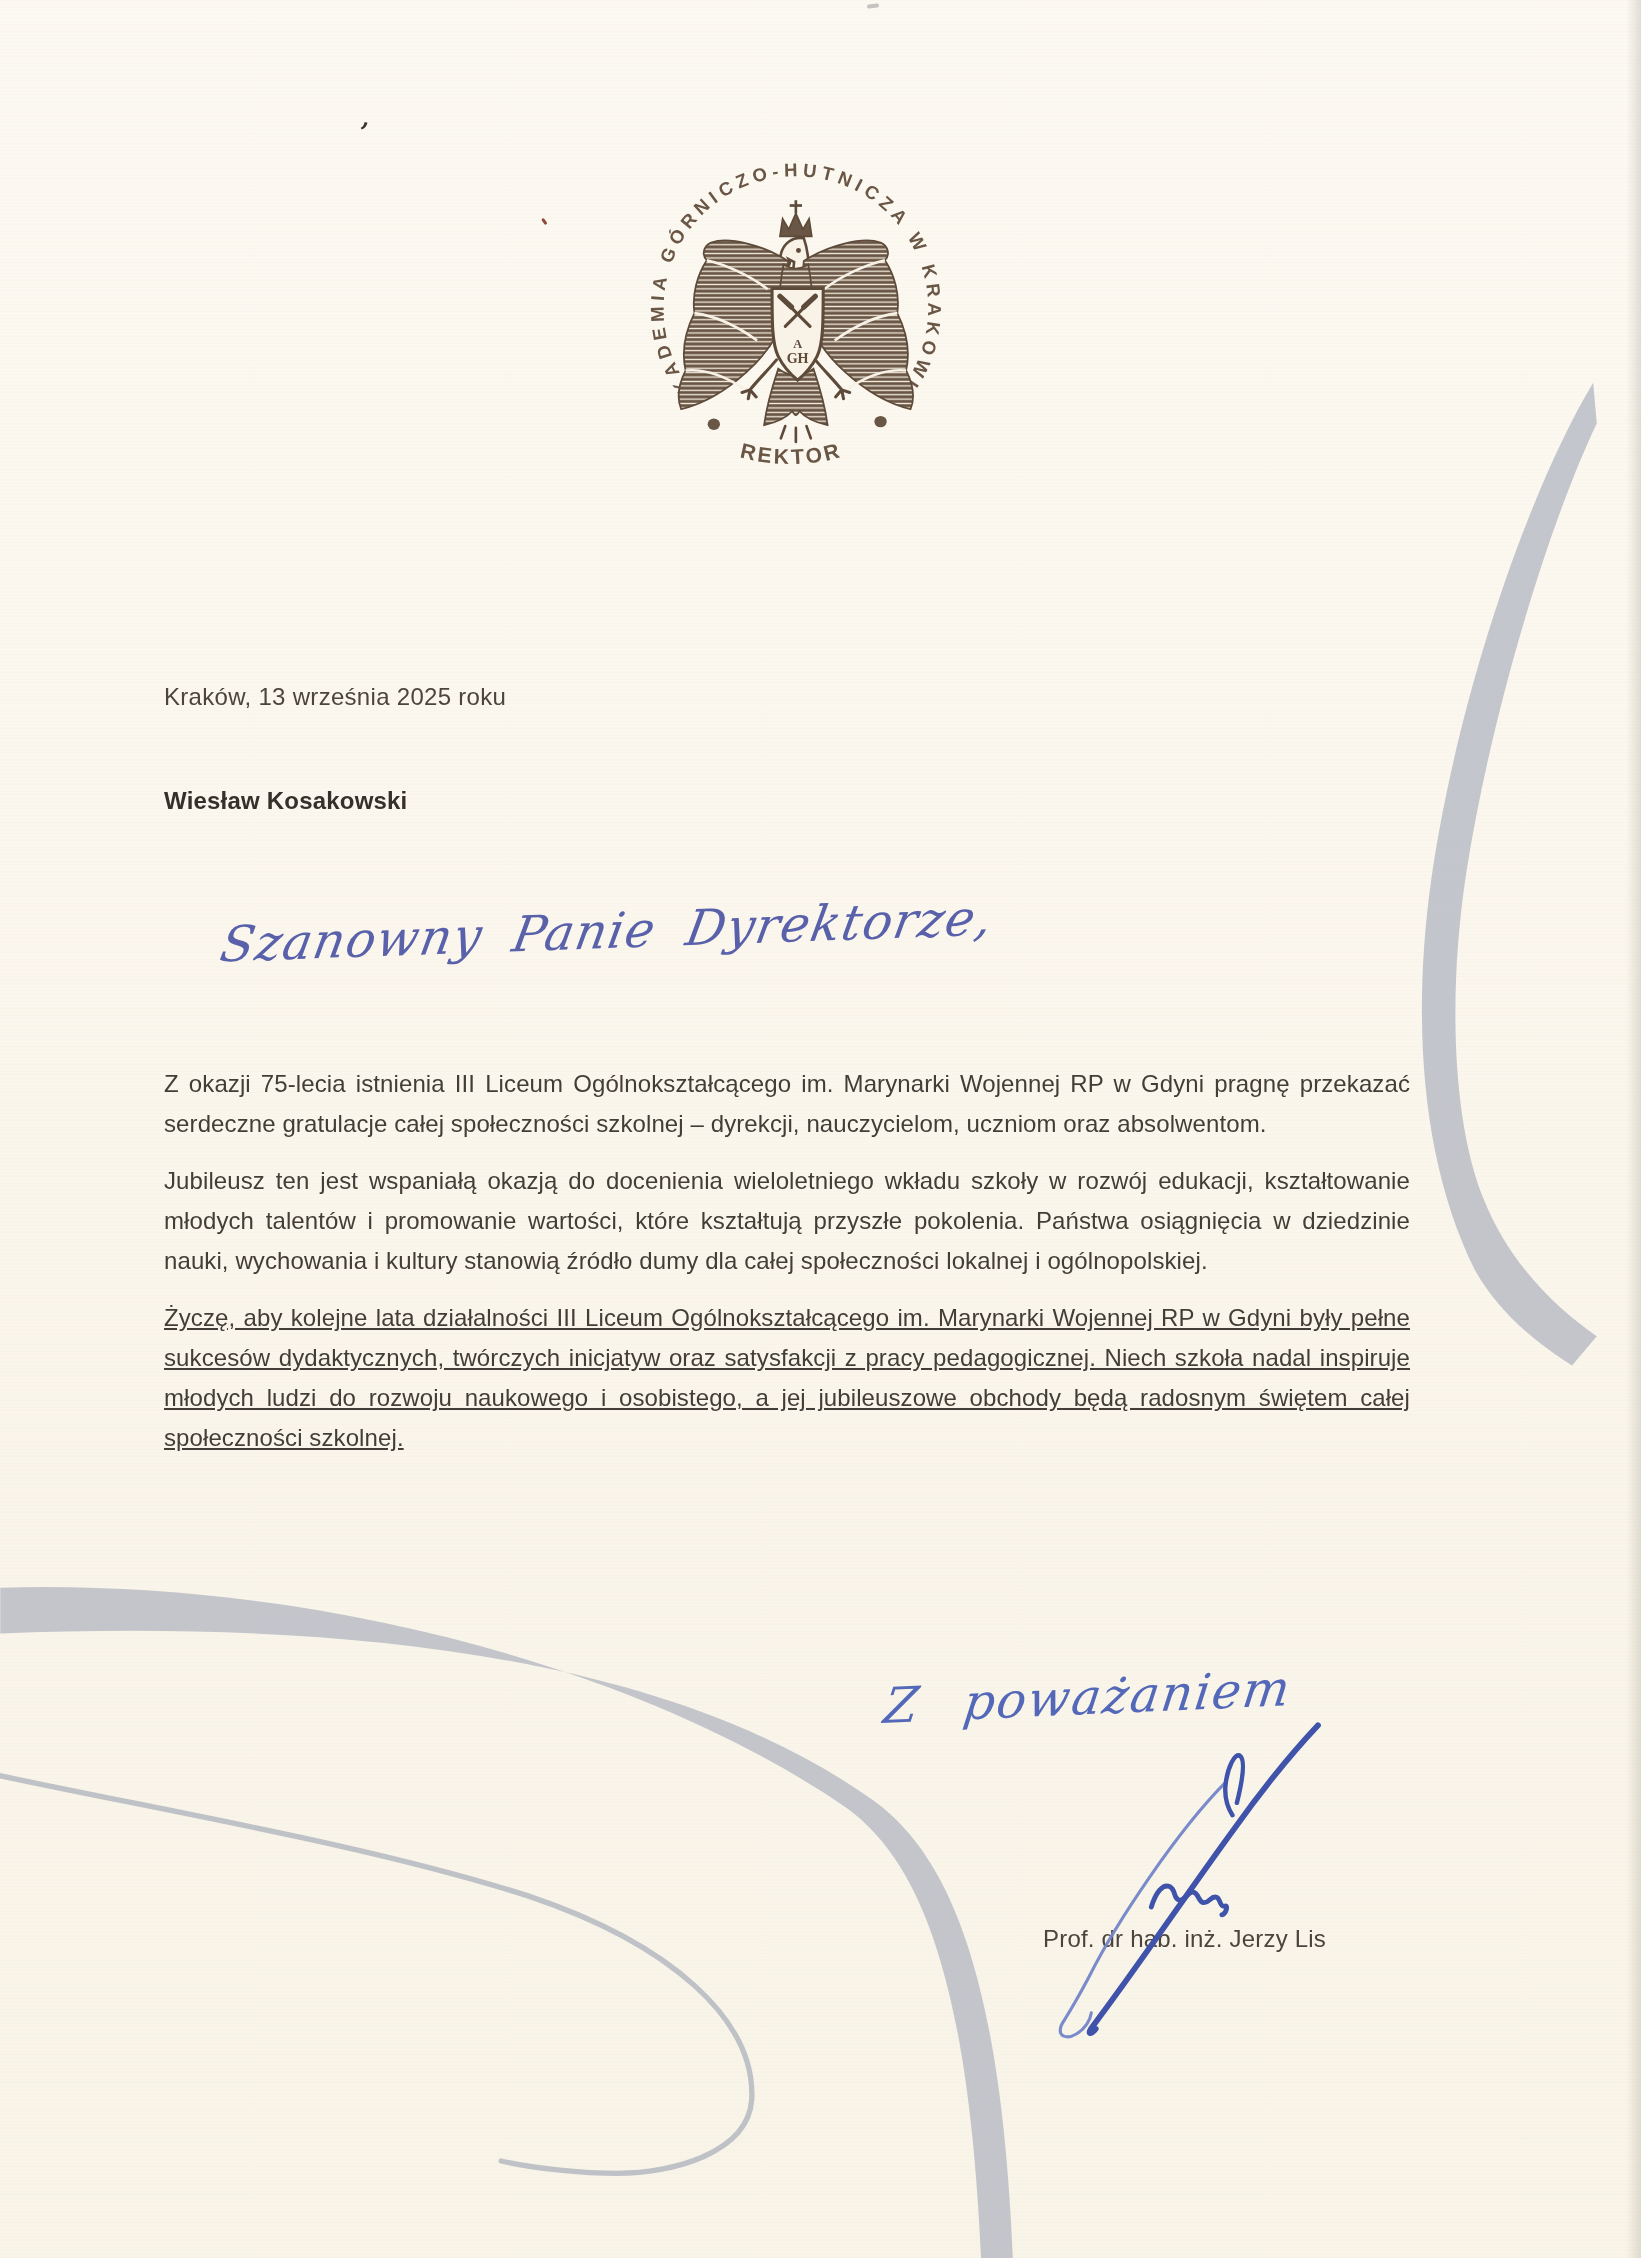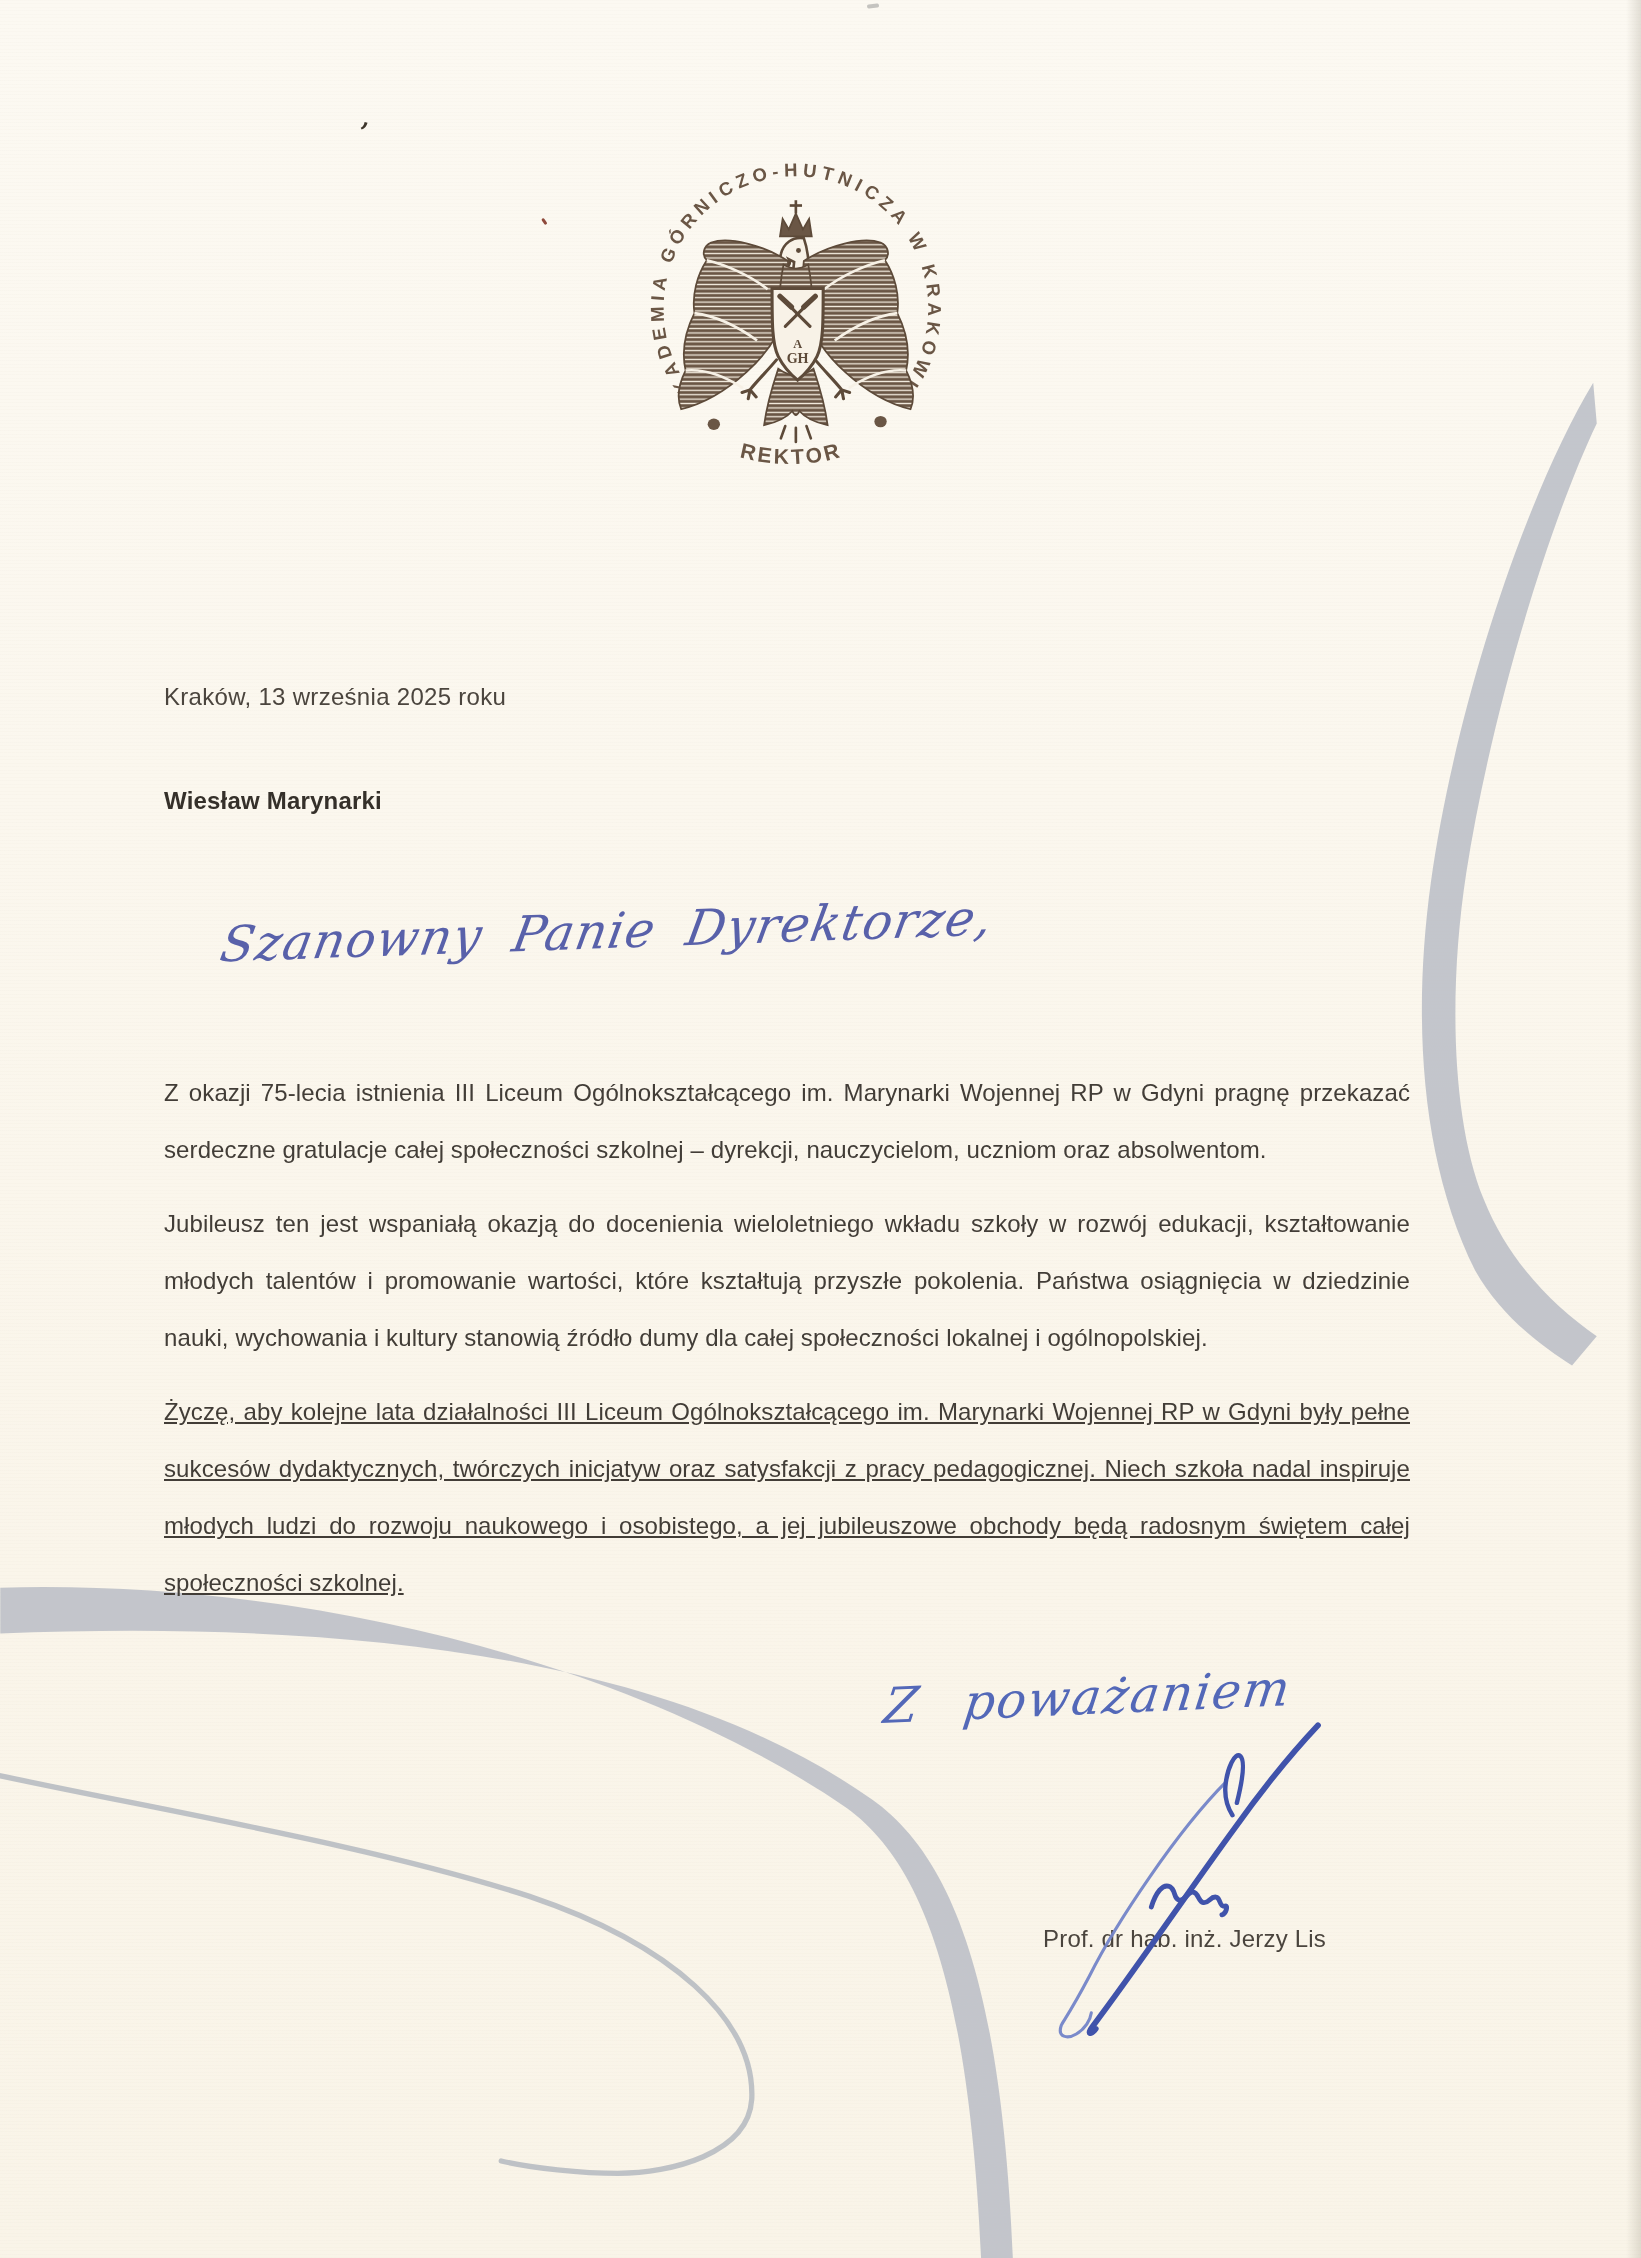--- a/index.html
+++ b/index.html
@@ -23,21 +23,21 @@
   .dateline{
     position:absolute;left:164px;top:683px;width:1239px;text-align:left;
     font-size:24px;color:#4b453e;letter-spacing:0.3px;
   }
   .recipient{
     position:absolute;left:164px;top:782px;width:970px;
     font-size:24px;font-weight:bold;color:#35302a;line-height:37px;letter-spacing:0.2px;
   }
   .bodytext{position:absolute;left:164px;top:1064px;width:1246px;}
   .bodytext p{
-    margin:0 0 17px 0;font-size:24px;line-height:57px;color:#423d37;
+    margin:0 0 17px 0;font-size:24px;line-height:40px;color:#423d37;
     text-align:justify;letter-spacing:0.1px;
   }
   .bodytext p:last-child{margin-bottom:0;text-decoration:underline;}
 
   .hand{
     position:absolute;font-family:"DejaVu Serif",serif;font-style:italic;
     white-space:nowrap;pointer-events:none;
   }
   .greeting{
     left:221px;top:903px;font-size:49px;color:#4f58a6;
@@ -158,21 +158,21 @@
 
     <path id="rektorArc" d="M 838,518 Q 902,536 966,514" fill="none"></path>
     <text font-family="Liberation Sans, sans-serif" font-size="24" letter-spacing="8" fill="#6a5645" font-weight="bold">
       <textPath href="#rektorArc" textLength="124">REKTOR</textPath>
     </text>
   </svg>
 
   <div class="dateline">Kraków, 13 września 2025 roku</div>
 
   <div class="recipient z2">
-    <div>Wiesław Marynarki</div>
+    <div>Wiesław Kosakowski</div>
   </div>
 
   <div class="bodytext z2">
     <p>Z okazji 75-lecia istnienia III Liceum Ogólnokształcącego im. Marynarki Wojennej RP w Gdyni pragnę przekazać serdeczne gratulacje całej społeczności szkolnej – dyrekcji, nauczycielom, uczniom oraz absolwentom.</p>
     <p>Jubileusz ten jest wspaniałą okazją do docenienia wieloletniego wkładu szkoły w rozwój edukacji, kształtowanie młodych talentów i promowanie wartości, które kształtują przyszłe pokolenia. Państwa osiągnięcia w dziedzinie nauki, wychowania i kultury stanowią źródło dumy dla całej społeczności lokalnej i ogólnopolskiej.</p>
     <p>Życzę, aby kolejne lata działalności III Liceum Ogólnokształcącego im. Marynarki Wojennej RP w Gdyni były pełne sukcesów dydaktycznych, twórczych inicjatyw oraz satysfakcji z pracy pedagogicznej. Niech szkoła nadal inspiruje młodych ludzi do rozwoju naukowego i osobistego, a jej jubileuszowe obchody będą radosnym świętem całej społeczności szkolnej.</p>
   </div>
 
   <div class="signername z2">Prof. dr hab. inż. Jerzy Lis</div>
 

